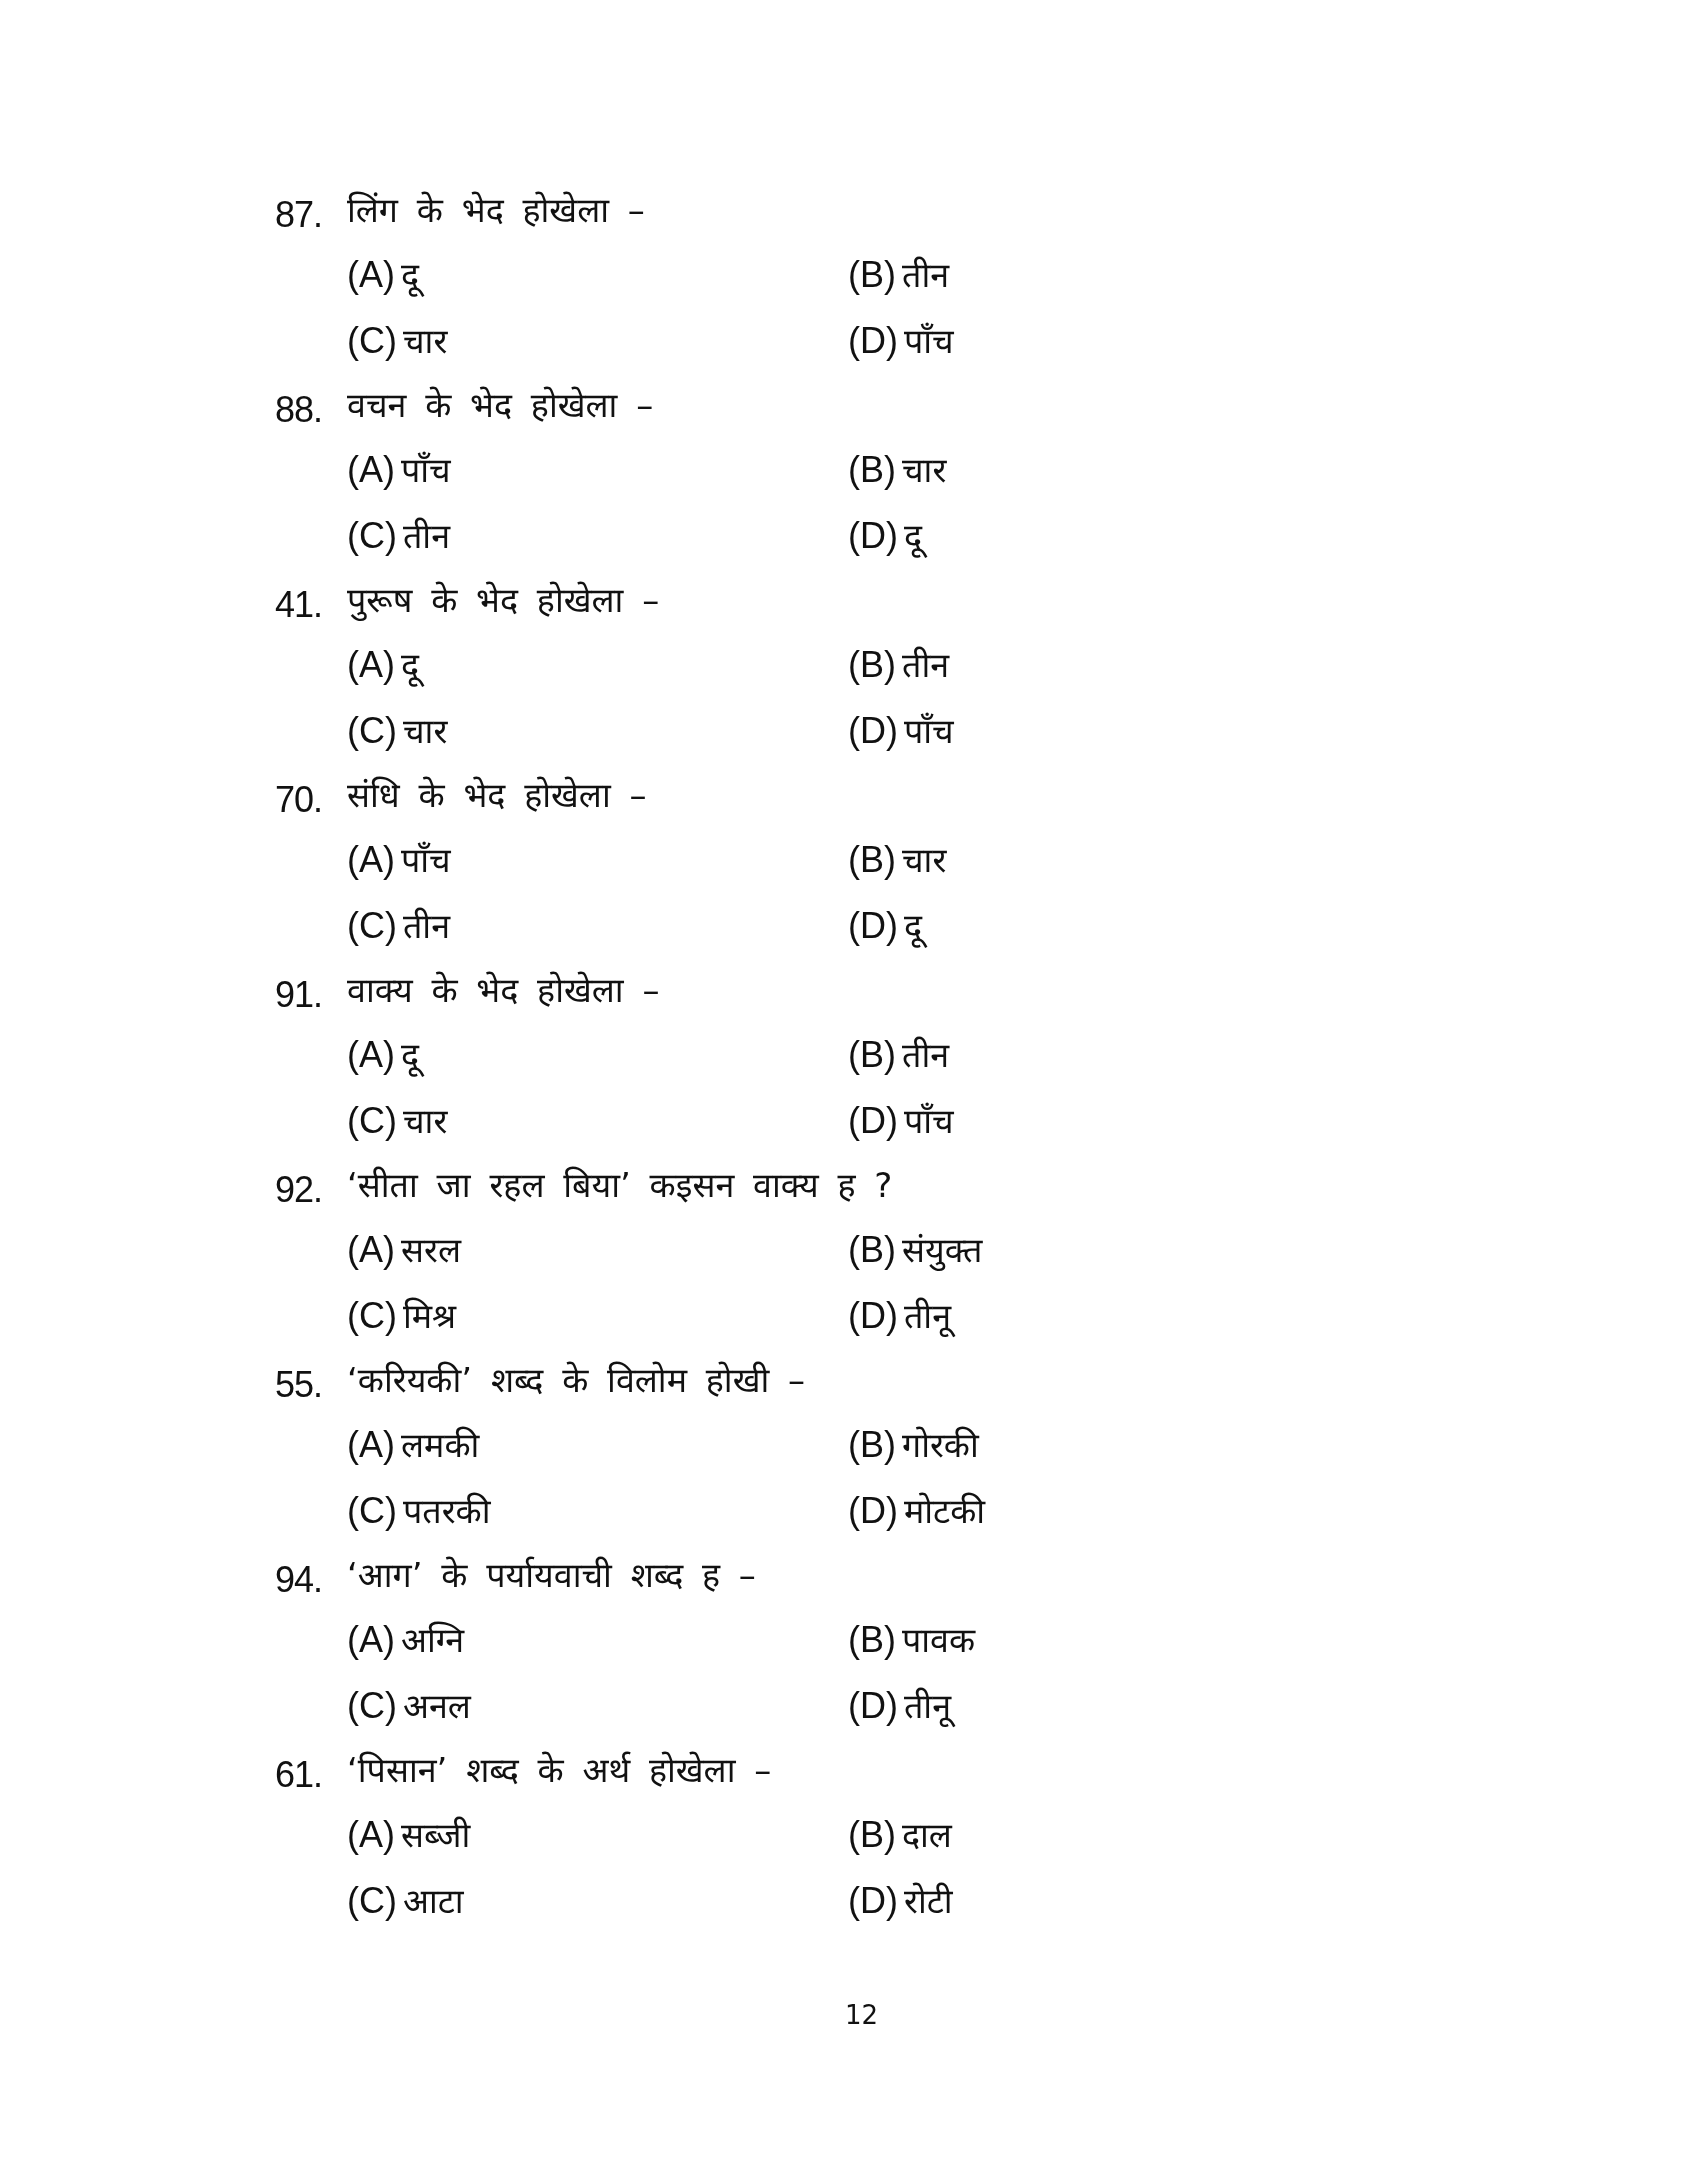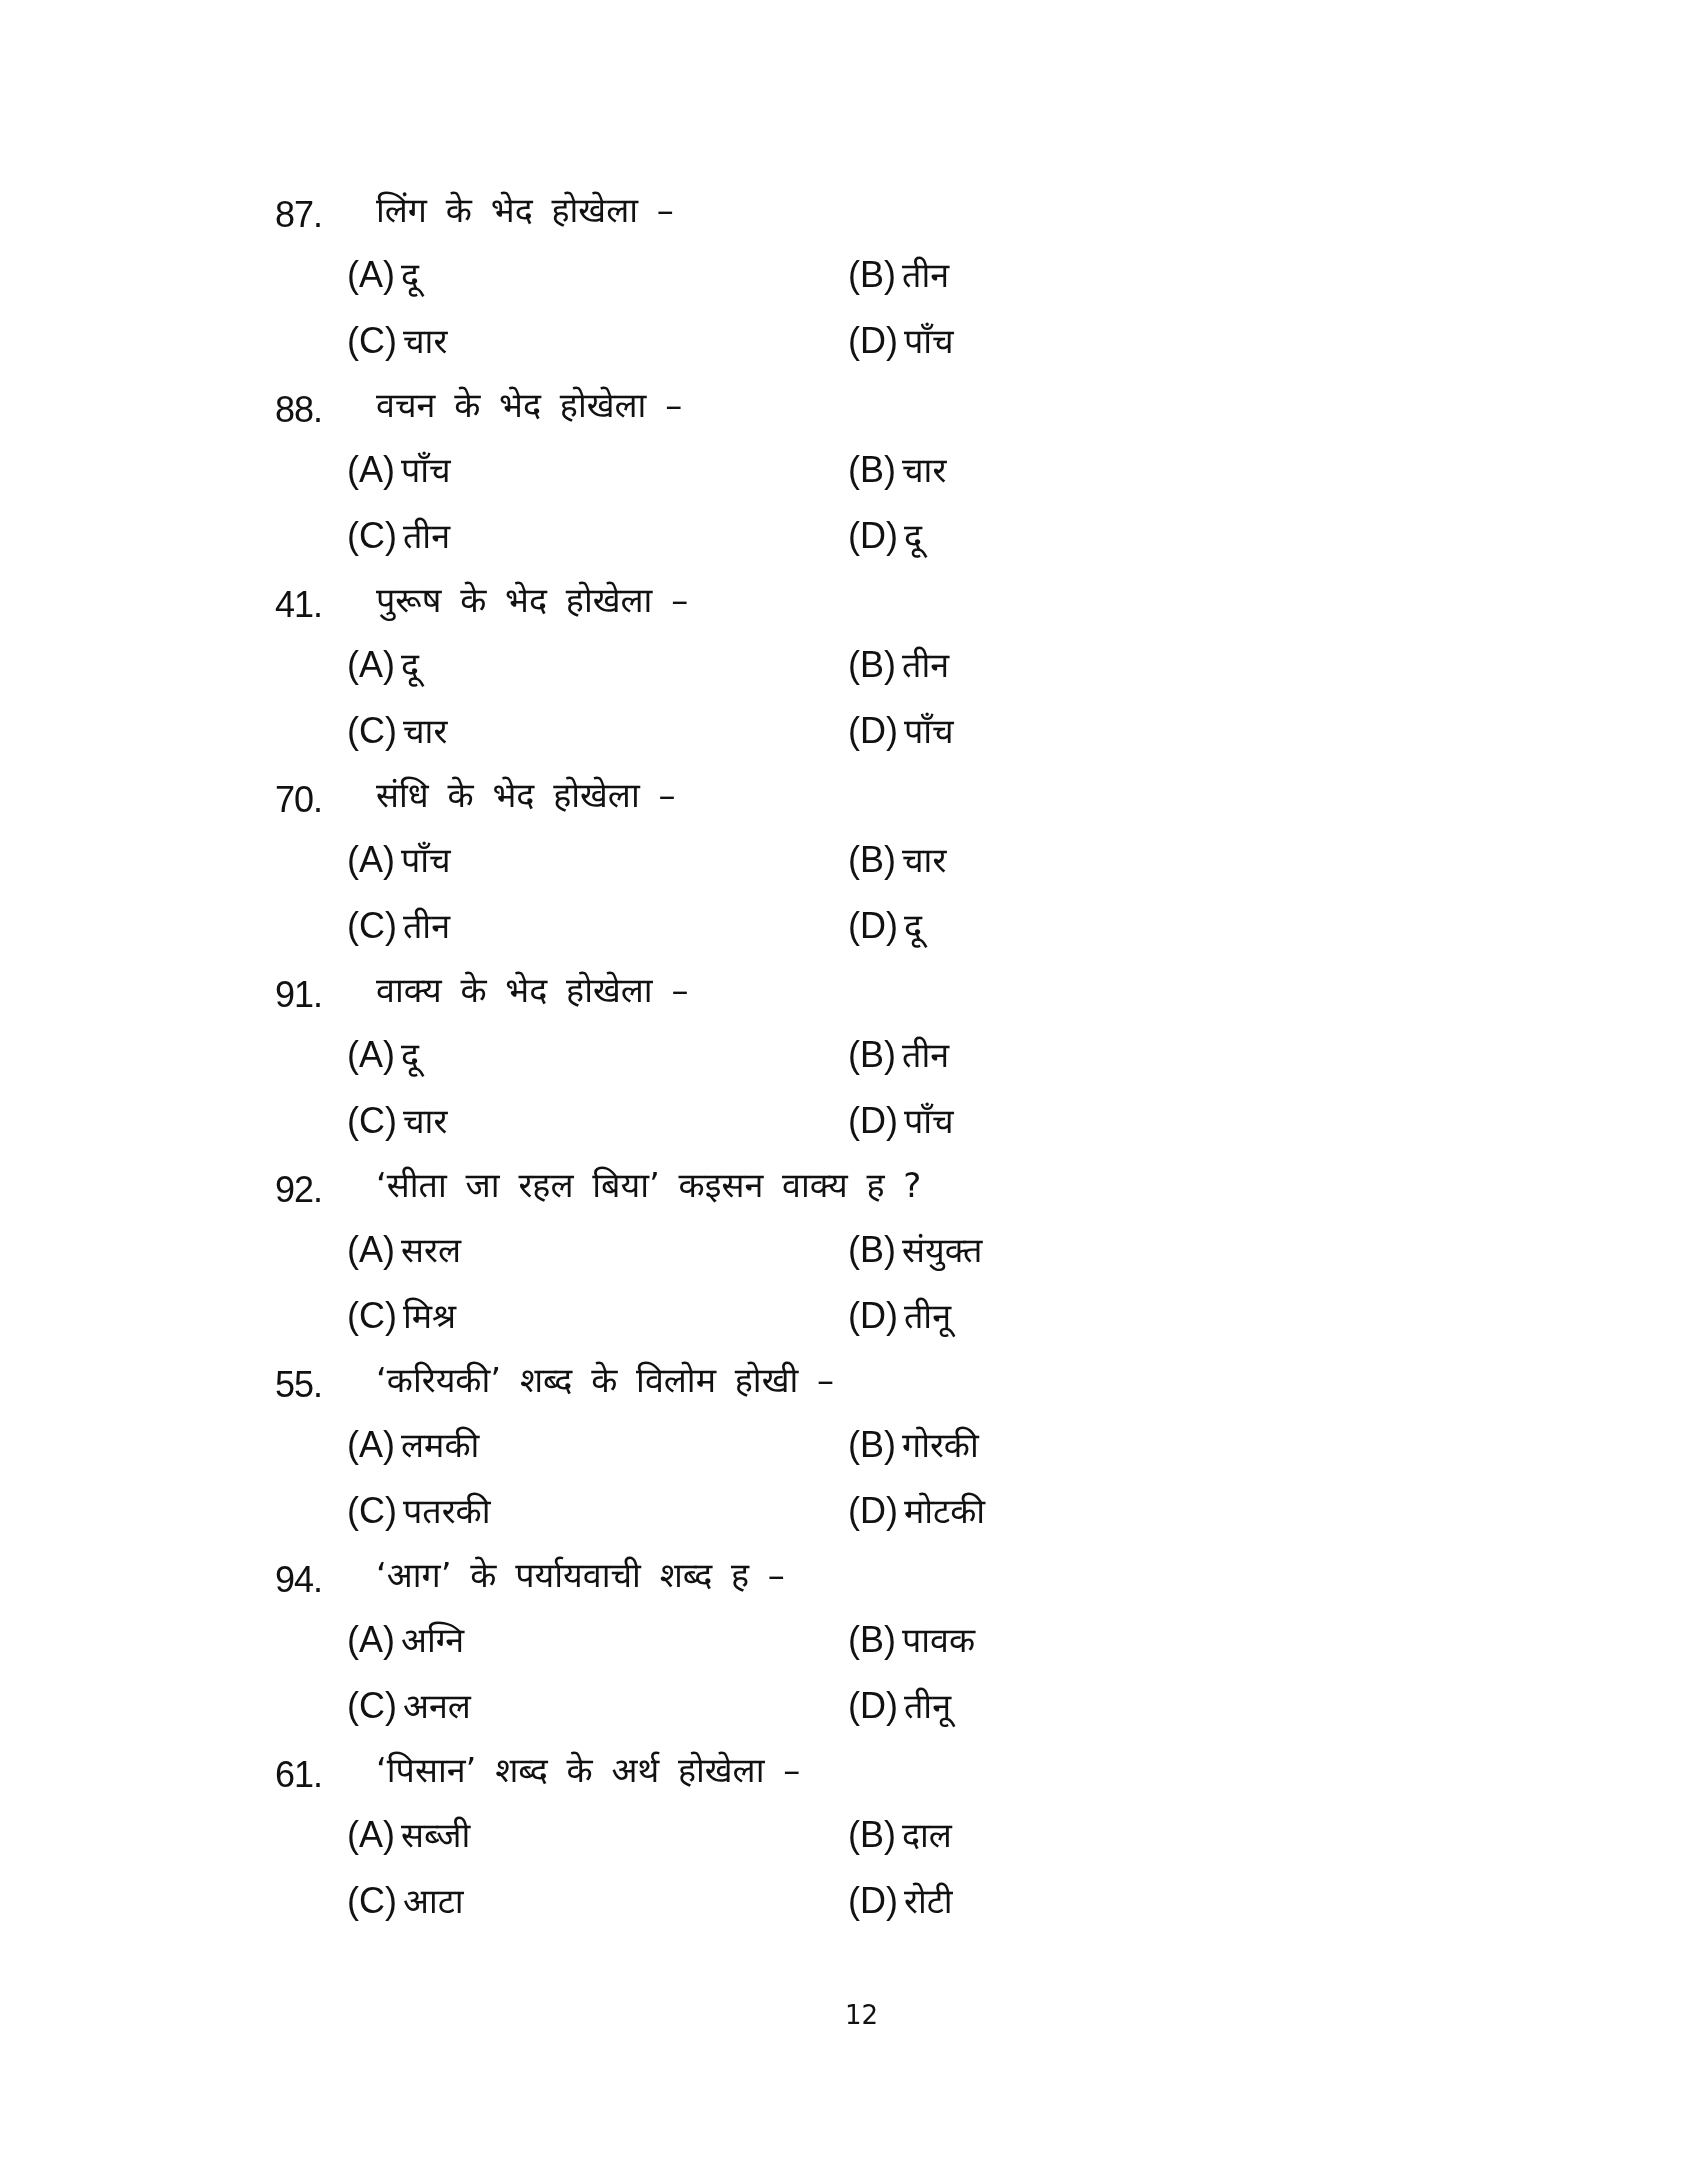--- a/index.html
+++ b/index.html
@@ -12,21 +12,20 @@
   .q-num {
     position: absolute; left: 255px; top: 8px;
     font-size: 36px; letter-spacing: -1px;
     font-family: "Liberation Sans", sans-serif;
     margin-left: 20px;
   }
   .q-text {
     position: absolute; left: 347px; top: 0;
     font-size: 34px; word-spacing: 8px;
     font-family: "DejaVu Sans", sans-serif;
-    margin-left: 29px;
   }
   .opt {
     position: absolute; font-size: 34px;
     font-family: "DejaVu Sans", sans-serif;
     white-space: nowrap;
     text-align: center;
   }
   .opt .lbl { font-family: "Liberation Sans", sans-serif; font-size: 36px; margin-right: 6px; }
   .opt-a, .opt-c { left: 347px; }
   .opt-b, .opt-d { left: 848px; }

